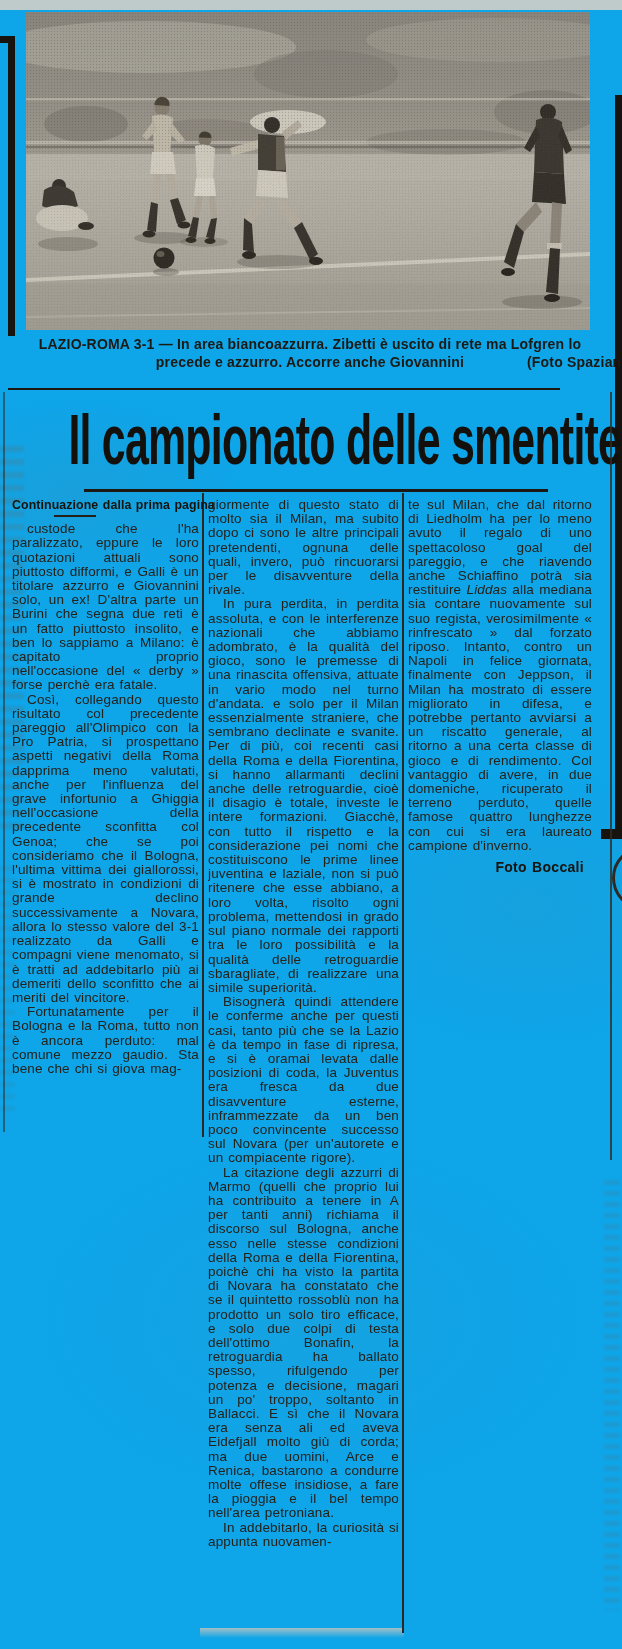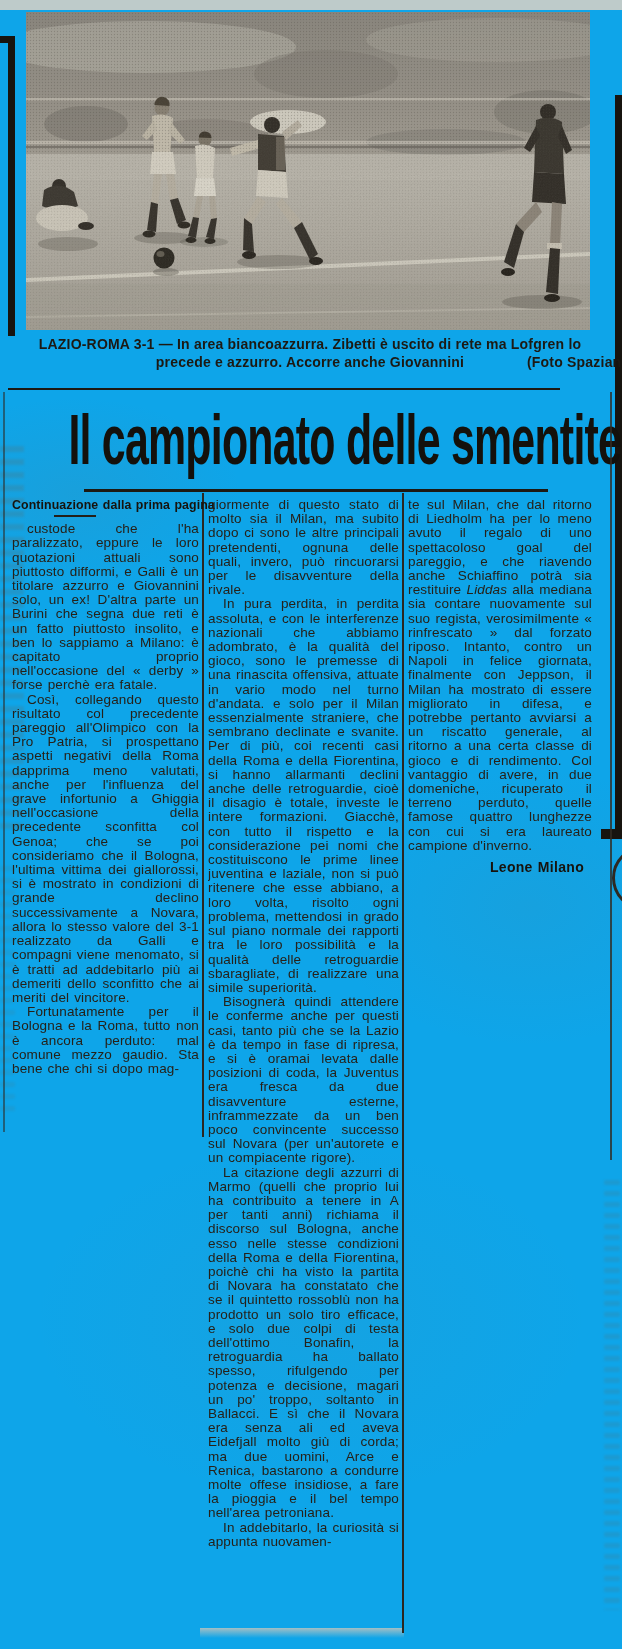--- a/index.html
+++ b/index.html
@@ -228,29 +228,29 @@
   <div class="abs vrule0"></div>
   <div class="abs vrule1"></div>
   <div class="abs vrule2"></div>
   <div class="abs vrule3"></div>
 
   <div class="abs col" id="col1">
     <div class="cont-head">Continuazione dalla prima pagina</div>
     <div class="cont-rule"></div>
     <p>custode che l'ha paralizzato, eppure le loro quotazioni attuali sono piuttosto difformi, e Galli è un titolare azzurro e Giovannini solo, un ex! D'altra parte un Burini che segna due reti è un fatto piuttosto insolito, e ben lo sappiamo a Milano: è capitato proprio nell'occasione del « derby » forse perchè era fatale.</p>
     <p>Così, collegando questo risultato col precedente pareggio all'Olimpico con la Pro Patria, si prospettano aspetti negativi della Roma dapprima meno valutati, anche per l'influenza del grave infortunio a Ghiggia nell'occasione della precedente sconfitta col Genoa; che se poi consideriamo che il Bologna, l'ultima vittima dei giallorossi, si è mostrato in condizioni di grande declino successivamente a Novara, allora lo stesso valore del 3-1 realizzato da Galli e compagni viene menomato, si è tratti ad addebitarlo più ai demeriti dello sconfitto che ai meriti del vincitore.</p>
-    <p>Fortunatamente per il Bologna e la Roma, tutto non è ancora perduto: mal comune mezzo gaudio. Sta bene che chi si dopo mag-</p>
+    <p>Fortunatamente per il Bologna e la Roma, tutto non è ancora perduto: mal comune mezzo gaudio. Sta bene che chi si giova mag-</p>
   </div>
 
   <div class="abs col" id="col2">
     <p class="noind">giormente di questo stato di molto sia il Milan, ma subito dopo ci sono le altre principali pretendenti, ognuna delle quali, invero, può rincuorarsi per le disavventure della rivale.</p>
     <p>In pura perdita, in perdita assoluta, e con le interferenze nazionali che abbiamo adombrato, è la qualità del gioco, sono le premesse di una rinascita offensiva, attuate in vario modo nel turno d'andata. e solo per il Milan essenzialmente straniere, che sembrano declinate e svanite. Per di più, coi recenti casi della Roma e della Fiorentina, si hanno allarmanti declini anche delle retroguardie, cioè il disagio è totale, investe le intere formazioni. Giacchè, con tutto il rispetto e la considerazione pei nomi che costituiscono le prime linee juventina e laziale, non si può ritenere che esse abbiano, a loro volta, risolto ogni problema, mettendosi in grado sul piano normale dei rapporti tra le loro possibilità e la qualità delle retroguardie sbaragliate, di realizzare una simile superiorità.</p>
     <p>Bisognerà quindi attendere le conferme anche per questi casi, tanto più che se la Lazio è da tempo in fase di ripresa, e si è oramai levata dalle posizioni di coda, la Juventus era fresca da due disavventure esterne, inframmezzate da un ben poco convincente successo sul Novara (per un'autorete e un compiacente rigore).</p>
     <p>La citazione degli azzurri di Marmo (quelli che proprio lui ha contribuito a tenere in A per tanti anni) richiama il discorso sul Bologna, anche esso nelle stesse condizioni della Roma e della Fiorentina, poichè chi ha visto la partita di Novara ha constatato che se il quintetto rossoblù non ha prodotto un solo tiro efficace, e solo due colpi di testa dell'ottimo Bonafin, la retroguardia ha ballato spesso, rifulgendo per potenza e decisione, magari un po' troppo, soltanto in Ballacci. E sì che il Novara era senza ali ed aveva Eidefjall molto giù di corda; ma due uomini, Arce e Renica, bastarono a condurre molte offese insidiose, a fare la pioggia e il bel tempo nell'area petroniana.</p>
     <p>In addebitarlo, la curiosità si appunta nuovamen-</p>
   </div>
 
   <div class="abs col" id="col3">
     <p class="noind"><span>te sul Milan, che dal ritorno di Liedholm ha per lo meno avuto il regalo di uno spettacoloso goal del pareggio, e che riavendo anche Schiaffino potrà sia restituire </span><span class="ital">Liddas</span><span> alla mediana sia contare nuovamente sul suo regista, verosimilmente « rinfrescato » dal forzato riposo. Intanto, contro un Napoli in felice giornata, finalmente con Jeppson, il Milan ha mostrato di essere migliorato in difesa, e potrebbe pertanto avviarsi a un riscatto generale, al ritorno a una certa classe di gioco e di rendimento. Col vantaggio di avere, in due domeniche, ricuperato il terreno perduto, quelle famose quattro lunghezze con cui si era laureato campione d'inverno.</span></p>
-    <div class="signature">Leone Milano</div>
+    <div class="signature">Foto Boccali</div>
   </div>
 
 </div>
 
 </body></html>

